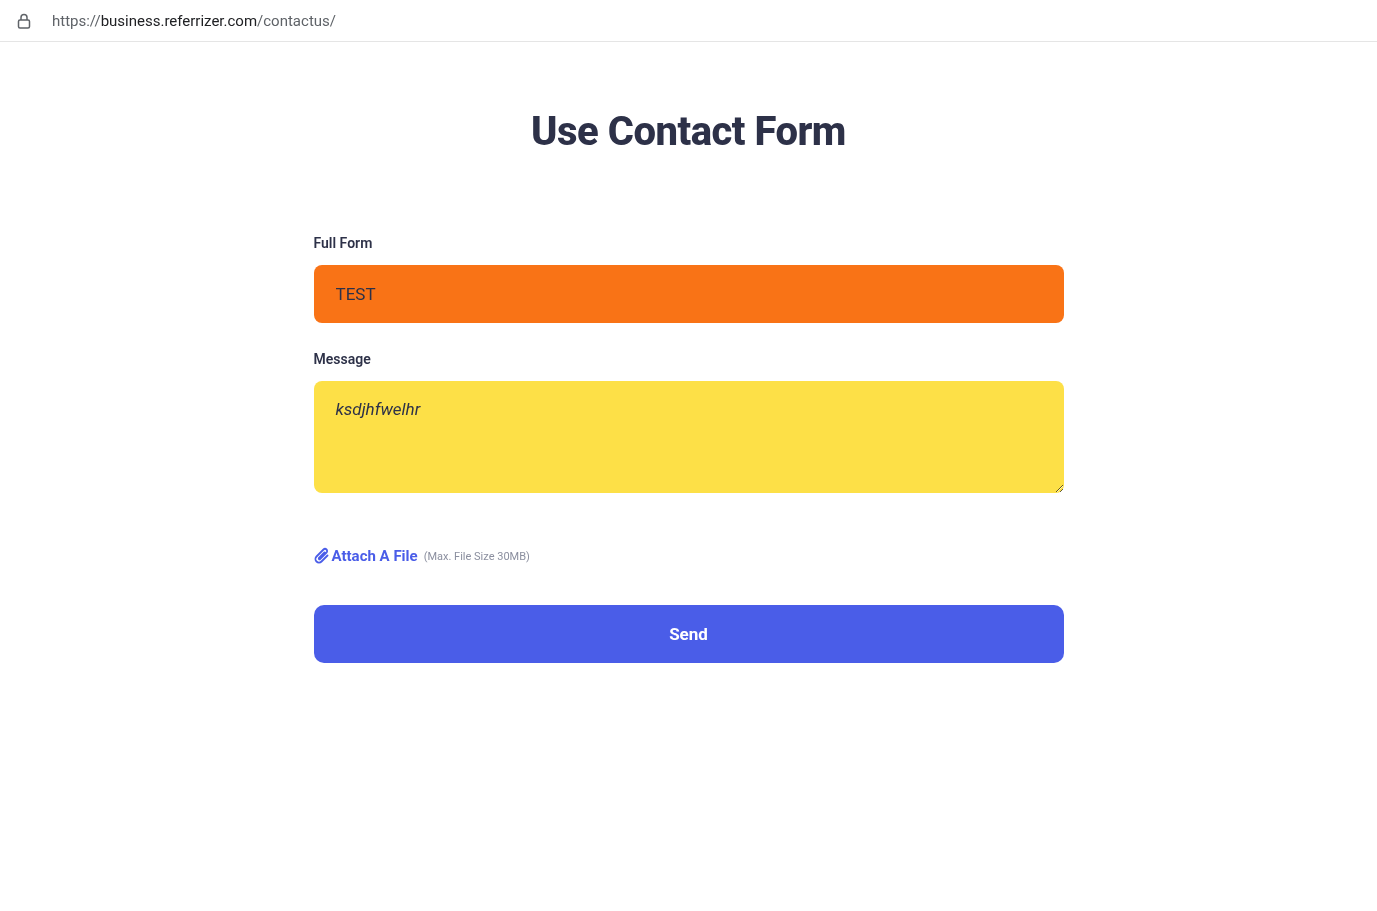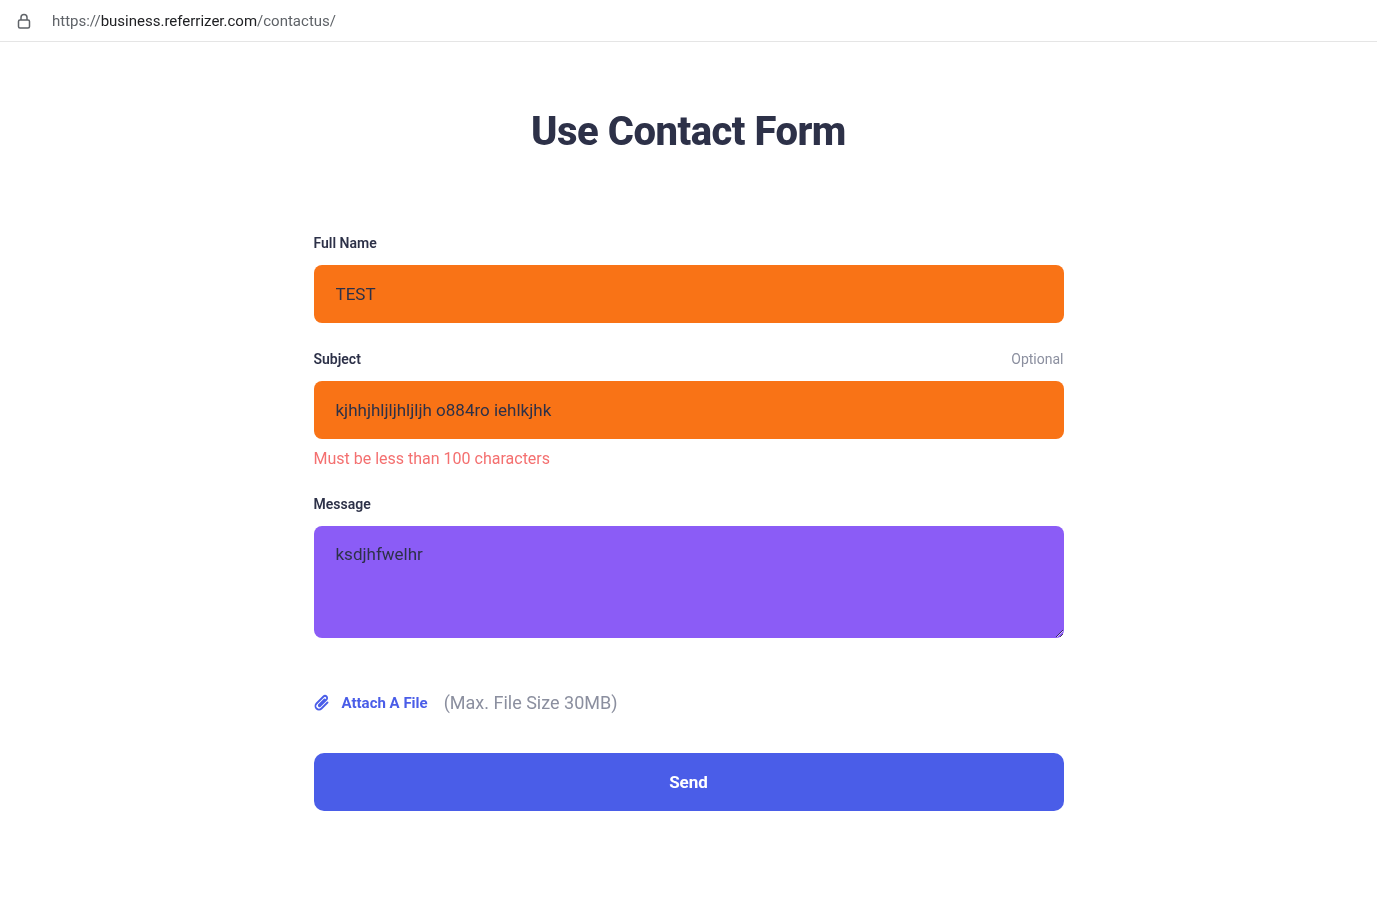--- a/index.html
+++ b/index.html
@@ -94,54 +94,55 @@
       border-radius: 8px;
       padding: 0 22px;
       font-size: 17px;
       color: #2d3148;
       outline: none;
       font-family: inherit;
     }
     .textarea-input {
       width: 100%;
       height: 112px;
-      background: #8b5cf6;
+      background: #fde047;
       border: none;
       border-radius: 8px;
       padding: 18px 22px;
       font-size: 17px;
       color: #2d3148;
       outline: none;
       resize: both;
       font-family: inherit;
+      font-style: italic;
     }
     .error-text {
       font-size: 16px;
       color: #f47070;
       margin-top: 10px;
     }
     .attach-row {
       display: flex;
       align-items: center;
-      gap: 12px;
+      gap: 2px;
       margin-top: 50px;
       margin-bottom: 40px;
     }
     .attach-icon {
       color: #4a5de8;
       display: flex;
       align-items: center;
     }
     .attach-label {
       font-size: 15px;
       font-weight: 700;
       color: #4a5de8;
     }
     .attach-hint {
-      font-size: 18px;
+      font-size: 11px;
       color: #8b8f9f;
       margin-left: 4px;
     }
     .send-button {
       width: 100%;
       height: 58px;
       background: #4a5de8;
       border: none;
       border-radius: 10px;
       color: #fff;
@@ -166,34 +167,26 @@
   </span>
 </div>
 
 <div class="page-content">
   <div class="form-container">
     <h1 class="page-title">Use Contact Form</h1>
 
     <div class="form-row">
       <div class="form-group">
         <div class="label-row">
-          <label class="field-label">Full Name</label>
+          <label class="field-label">Full Form</label>
         </div>
         <input type="text" class="text-input" value="TEST" style="">
       </div>
     </div>
 
-    <div class="form-group full" style="margin-bottom: 28px;">
-      <div class="label-row">
-        <label class="field-label">Subject</label>
-        <span class="optional-text">Optional</span>
-      </div>
-      <input type="text" class="text-input" value="kjhhjhljljhljljh o884ro iehlkjhk" style="">
-      <div class="error-text">Must be less than 100 characters</div>
-    </div>
 
     <div class="form-group full">
       <div class="label-row">
         <label class="field-label">Message</label>
       </div>
       <textarea class="textarea-input" spellcheck="true" style="">ksdjhfwelhr</textarea>
     </div>
 
     <div class="attach-row">
       <span class="attach-icon">

